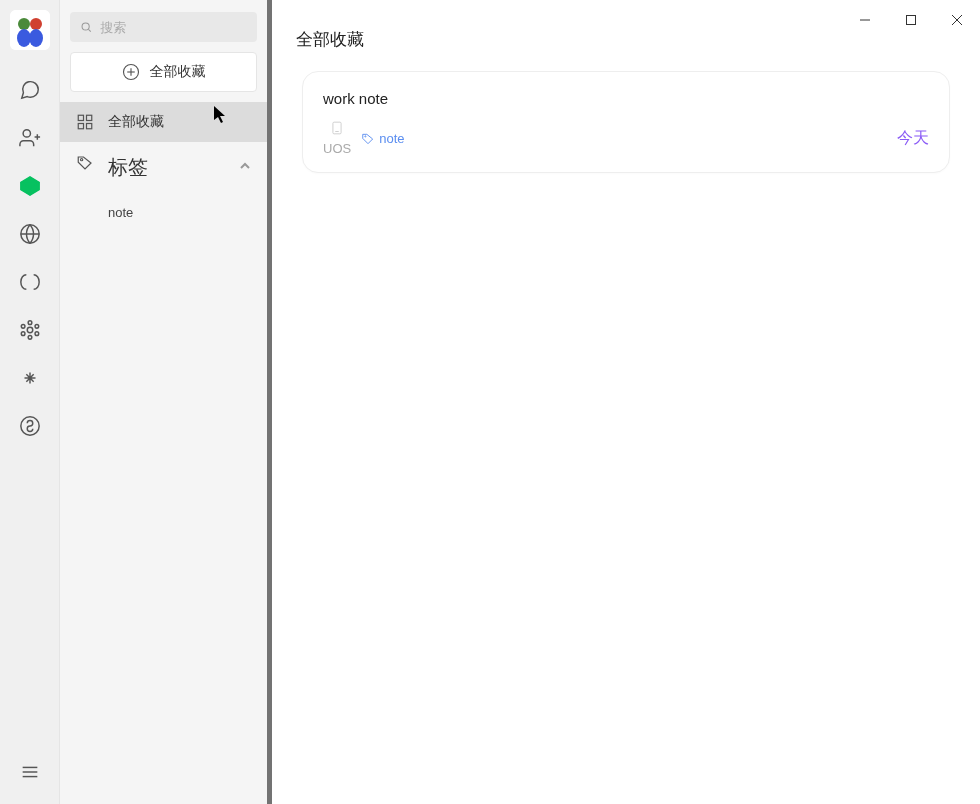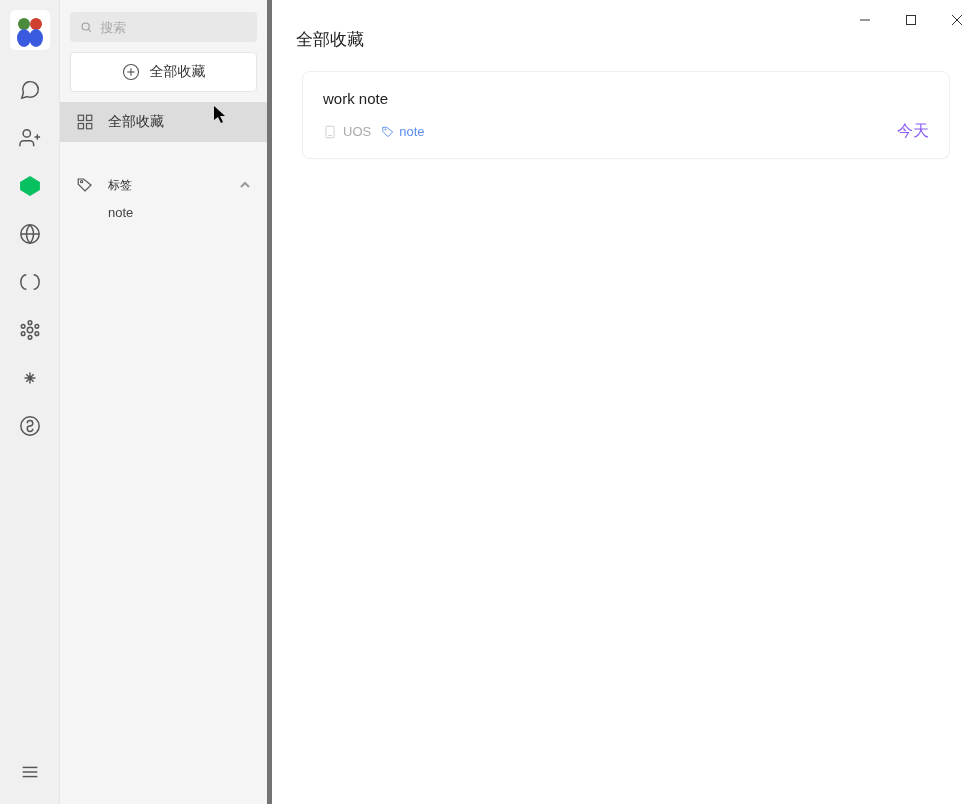--- a/index.html
+++ b/index.html
@@ -21,33 +21,33 @@
     .search { height:30px; background:#e8e8e8; border-radius:4px; display:flex; align-items:center; padding:0 10px; }
     .search svg { width:14px; height:14px; stroke:#999; fill:none; stroke-width:2; }
     .search input { border:none; background:transparent; outline:none; margin-left:8px; font-size:13px; color:#333; width:100%; }
     .search input::placeholder { color:#aaa; }
     .new-note-wrap { padding:0 10px 10px; }
     .new-note { height:40px; background:#fff; border:1px solid #e5e5e5; border-radius:4px; display:flex; align-items:center; justify-content:center; cursor:pointer; gap:10px; font-size:14px; color:#333; }
     .new-note svg { width:18px; height:18px; stroke:#555; fill:none; stroke-width:1.5; }
     .nav-item { height:40px; display:flex; align-items:center; padding:0 16px; cursor:pointer; gap:14px; font-size:14px; color:#333; }
     .nav-item.active { background:#dcdcdc; }
     .nav-item svg { width:18px; height:18px; stroke:#555; fill:none; stroke-width:1.6; }
-    .tag-header { height:40px; display:flex; align-items:flex-end; padding:0 16px; cursor:pointer; gap:14px; font-size:12px; color:#333; margin-top:12px; position:relative; }
+    .tag-header { height:40px; display:flex; align-items:flex-start; padding:0 16px; cursor:pointer; gap:14px; font-size:20px; color:#333; margin-top:12px; position:relative; }
     .tag-header svg.tag-ic { width:18px; height:18px; stroke:#555; fill:none; stroke-width:1.6; }
     .tag-header .chevron { position:absolute; right:16px; }
     .tag-header .chevron svg { width:12px; height:12px; stroke:#999; fill:none; stroke-width:2; }
     .tag-item { height:36px; display:flex; align-items:center; padding-left:48px; cursor:pointer; font-size:13px; color:#444; }
     .sidebar-spacer { flex:1; }
     .storage { font-size:11px; color:#aaa; text-align:center; padding:10px 0; }
     .content { flex:1; background:#fff; display:flex; flex-direction:column; padding-top:10px; }
     .content-title { font-size:17px; color:#222; padding:18px 24px 20px; }
-    .note-card { margin:0 30px 14px; background:#fff; border:1px solid #eee; border-radius:8px; padding:18px 20px 16px; box-shadow:0 1px 2px rgba(0,0,0,0.02); cursor:pointer; }
+    .note-card { margin:0 30px 14px; background:#fff; border:1px solid #eee; border-radius:16px; padding:18px 20px 16px; box-shadow:0 1px 2px rgba(0,0,0,0.02); cursor:pointer; }
     .note-title { font-size:15px; color:#222; margin-bottom:14px; }
     .note-meta { display:flex; align-items:center; gap:10px; font-size:13px; }
-    .meta-src { display:flex; align-items:center; gap:6px; color:#aaa; }
+    .meta-src { display:flex; align-items:center; gap:6px; color:#aaa;flex-direction:column; }
     .meta-src svg { width:14px; height:14px; stroke:#ccc; fill:none; stroke-width:1.6; }
     .meta-tag { display:flex; align-items:center; gap:4px; color:#5b8ef0; }
     .meta-tag svg { width:14px; height:14px; stroke:#5b8ef0; fill:none; stroke-width:1.6; }
     .meta-date { margin-left:auto; color:#8b5cf6; font-size:16px; }
     .cursor { position:absolute; left:214px; top:106px; z-index:20; pointer-events:none; }
     .cursor svg { width:14px; height:18px; }
   </style>
 </head>
 <body>
 

